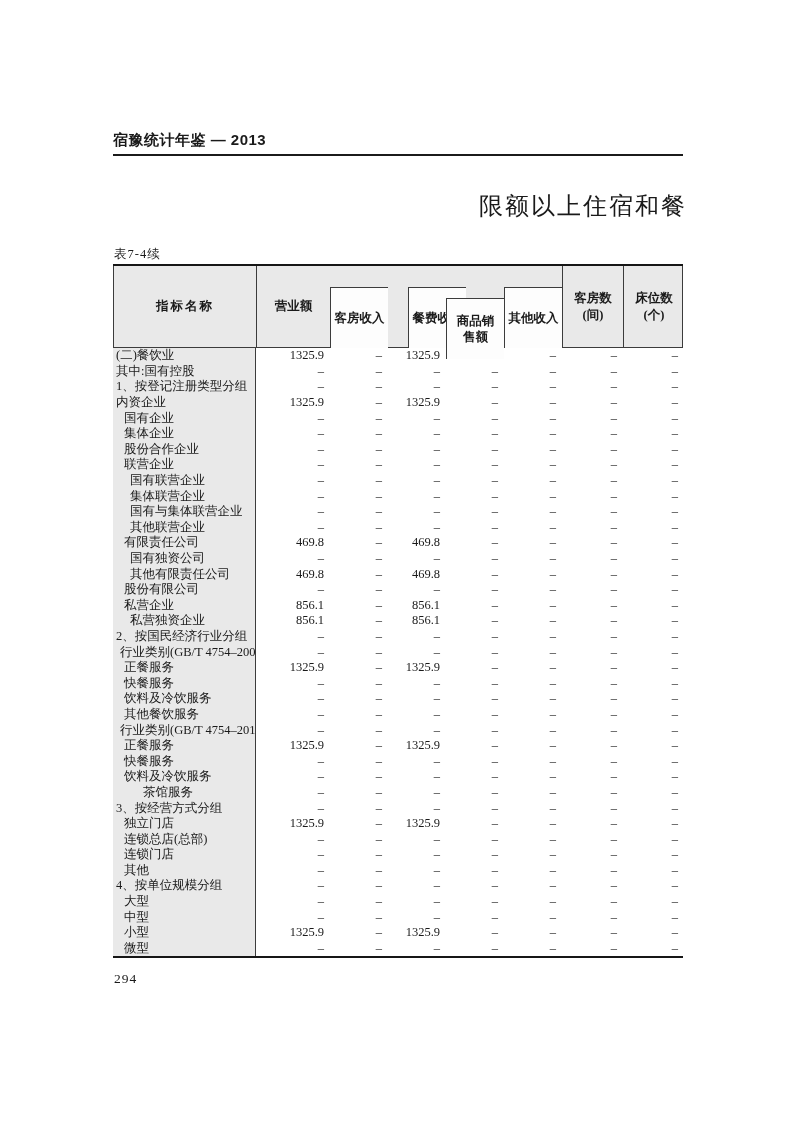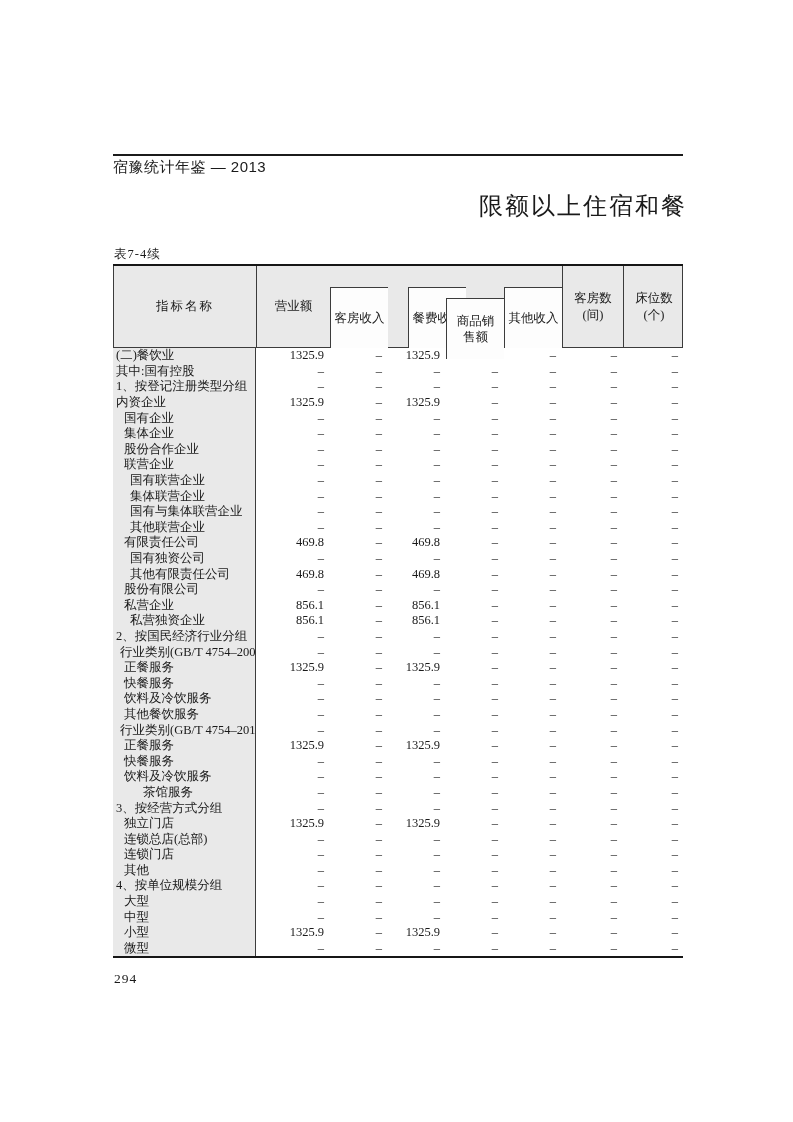--- a/index.html
+++ b/index.html
@@ -1,28 +1,28 @@
 <!DOCTYPE html>
 <html><head>
 <meta charset="utf-8">
 <style>
   html,body{margin:0;padding:0;background:#ffffff;}
   .page{position:relative;width:793px;height:1122px;background:#ffffff;overflow:hidden;
         font-family:"Liberation Serif",serif;color:#1a1a1a;}
   .running-head{position:absolute;left:113px;top:131px;width:570px;
-        font-family:"Liberation Sans",sans-serif;font-weight:normal;font-size:15px;letter-spacing:0.5px;margin-top:27px;}
+        font-family:"Liberation Sans",sans-serif;font-weight:bold;font-size:15px;letter-spacing:0.5px;}
   .head-rule{position:absolute;left:113px;top:154px;width:570px;height:2px;background:#1b1b1b;}
   .section-title{position:absolute;left:113px;top:190px;width:574px;text-align:right;
         font-size:24px;letter-spacing:2px;font-weight:500;}
   .table-caption{position:absolute;left:114px;top:246px;font-size:12.5px;letter-spacing:1px;}
   .tbl{position:absolute;left:113px;top:264px;width:570px;
         border-top:2px solid #161616;border-bottom:2px solid #161616;}
   .thead{position:relative;height:82px;background:#e9e9e9;box-sizing:border-box;
         border-bottom:1px solid #3c3c3c;border-left:1px solid #3c3c3c;border-right:1px solid #3c3c3c;
-        font-size:12.5px;}
+        font-size:12.5px;font-weight:bold;}
   .h-cell{display:flex;align-items:center;justify-content:center;box-sizing:border-box;}
   .h-ind{position:absolute;left:0;top:0;width:143px;height:100%;border-right:1px solid #3c3c3c;letter-spacing:2px;}
   .h-turn{position:absolute;left:143px;top:0;width:73px;height:100%;}
   .h-group{position:absolute;left:216px;top:0;width:232px;height:21px;}
   .h-sub{position:absolute;top:21px;width:58px;height:61px;background:#fdfdfd;
         border-top:1px solid #3c3c3c;border-left:1px solid #3c3c3c;text-align:center;}
   .h-sub1{left:216px;} .h-sub2{left:274px;margin-left:20px;} .h-sub3{left:332px;margin-top:11px;} .h-sub4{left:390px;}
   .wrap3{display:inline-block;width:3em;line-height:16px;}
   .h-tall{position:absolute;top:0;width:61px;height:100%;border-left:1px solid #3c3c3c;
         flex-direction:column;line-height:17px;}

